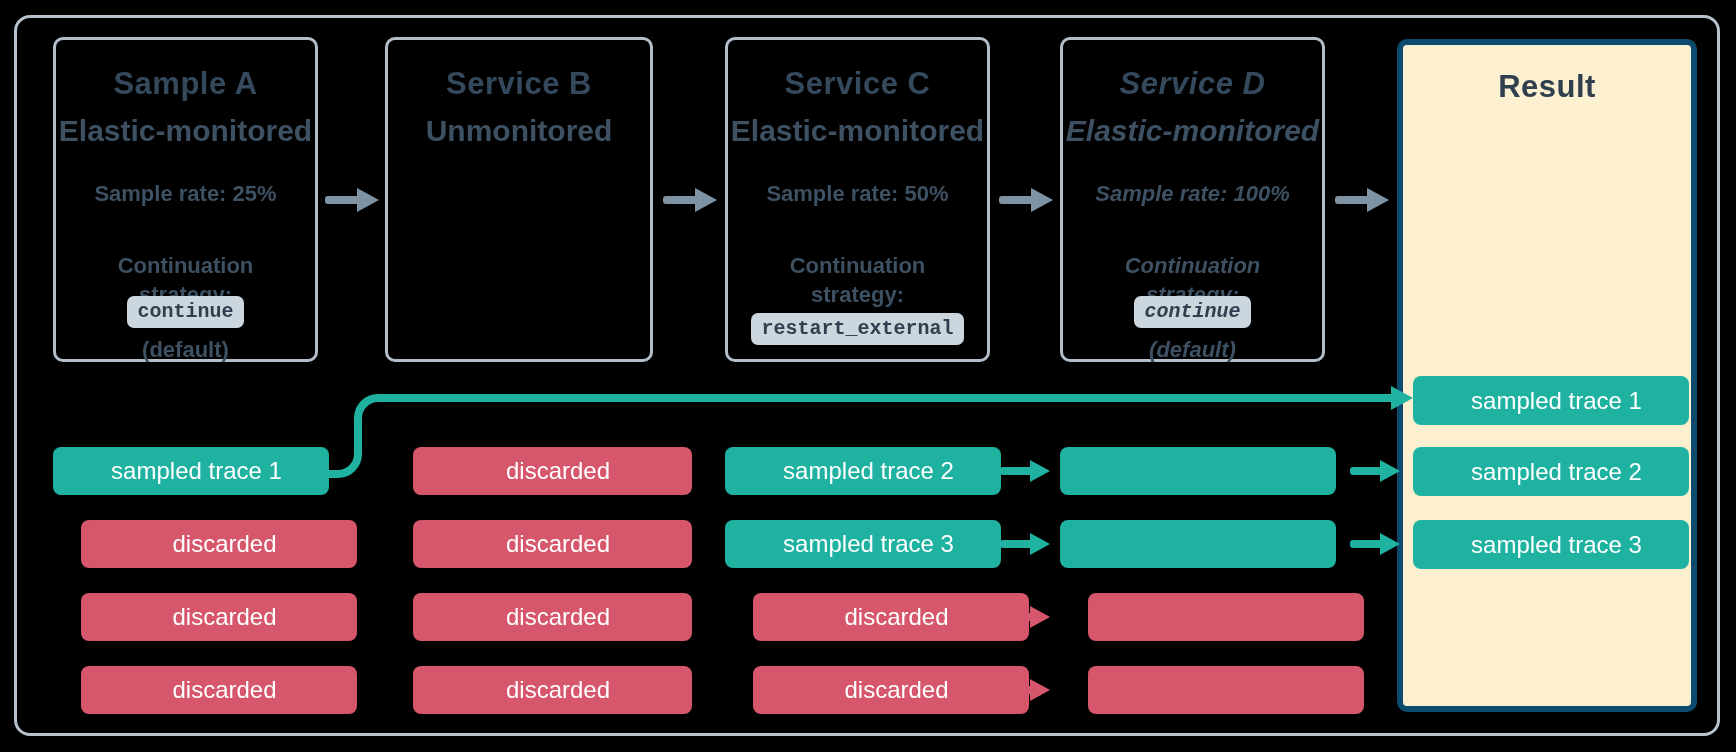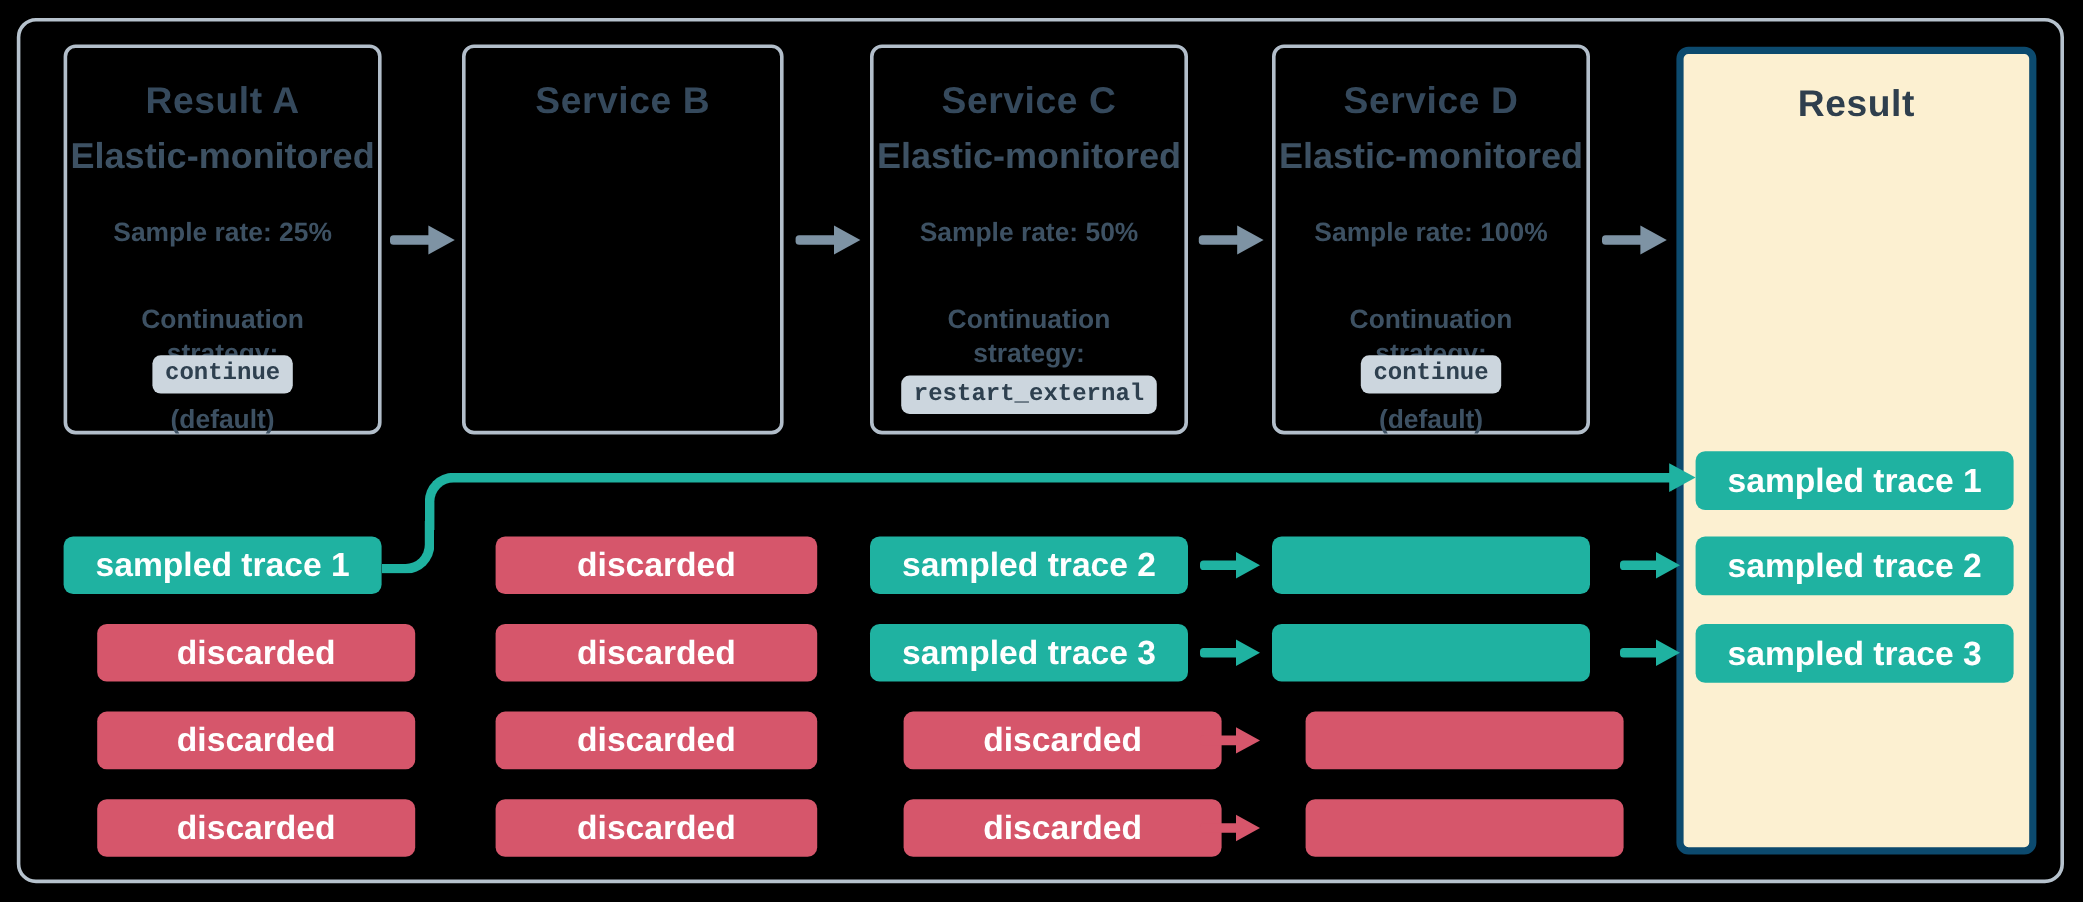--- a/index.html
+++ b/index.html
@@ -12,21 +12,21 @@
     border:3px solid #b6c2cd;border-radius:16px;
   }
   
   .service-box{
     position:absolute;top:37px;height:325px;box-sizing:border-box;
     border:3px solid #b2beca;border-radius:10px;
   }
   .box-a{left:53px;width:265px;}
   .box-b{left:385px;width:268px;}
   .box-c{left:725px;width:265px;}
-  .box-d{left:1060px;width:265px;}
+  .box-d{left:1060px;width:265px;font-style:italic;}
   .svc-title{
     position:absolute;left:0;width:100%;top:26px;text-align:center;
     font-size:31px;font-weight:700;color:#35495c;letter-spacing:.5px;
   }
   .svc-sub{
     position:absolute;left:0;width:100%;top:74px;text-align:center;
     font-size:30px;font-weight:700;color:#3d5163;
   }
   .svc-rate{
     position:absolute;left:0;width:100%;top:141px;text-align:center;
@@ -56,21 +56,21 @@
   
   .harrow{position:absolute;top:188px;width:56px;height:24px;}
   .harrow .shaft{position:absolute;left:0;top:8px;width:36px;height:8px;background:#7e93a4;border-radius:3px;}
   .harrow .head{position:absolute;left:32px;top:0;width:0;height:0;
     border-left:22px solid #7e93a4;border-top:12px solid transparent;border-bottom:12px solid transparent;}
   .ar1{left:325px;} .ar2{left:663px;} .ar3{left:999px;} .ar4{left:1335px;}
   
   .pill{
     position:absolute;height:48px;border-radius:8px;
     display:flex;align-items:center;justify-content:center;
-    color:#fff;font-size:28px;font-weight:700;
+    color:#fff;font-size:24px;font-weight:400;padding-left:11px;
   }
   .teal{background:#1fb2a1;}
   .red{background:#d6566b;margin-left:28px;}
   .colA{left:53px;width:265px;}
   .colB{left:385px;width:268px;}
   .colC{left:725px;width:265px;}
   .colD{left:1060px;width:265px;}
   .colR{left:1413px;width:265px;height:49px;}
   .r1{top:447px;} .r2{top:520px;} .r3{top:593px;} .r4{top:666px;}
   .rr0{top:376px;} .rr1{top:447px;} .rr2{top:520px;}
@@ -101,33 +101,34 @@
     border-left:22px solid #1fb2a1;border-top:12px solid transparent;border-bottom:12px solid transparent;
   }
 </style>
 </head>
 <body>
 
 <div class="stage">
   <div class="frame"></div>
 
   <div class="service-box box-a">
-    <div class="svc-title">Result A</div>
+    <div class="svc-title">Sample A</div>
     <div class="svc-sub">Elastic-monitored</div>
     <div class="svc-rate">Sample rate: 25%</div>
     <div class="svc-strat1">Continuation</div>
     <div class="svc-strat2">strategy:</div>
     <div class="chip-row">
       <span class="chip">continue</span>
       <span class="chip-suffix">(default)</span>
     </div>
   </div>
 
   <div class="service-box box-b">
     <div class="svc-title">Service B</div>
+    <div class="svc-sub">Unmonitored</div>
   </div>
 
   <div class="service-box box-c">
     <div class="svc-title">Service C</div>
     <div class="svc-sub">Elastic-monitored</div>
     <div class="svc-rate">Sample rate: 50%</div>
     <div class="svc-strat1">Continuation</div>
     <div class="svc-strat2">strategy:</div>
     <div class="chip-row">
       <span class="chip">restart_external</span>

